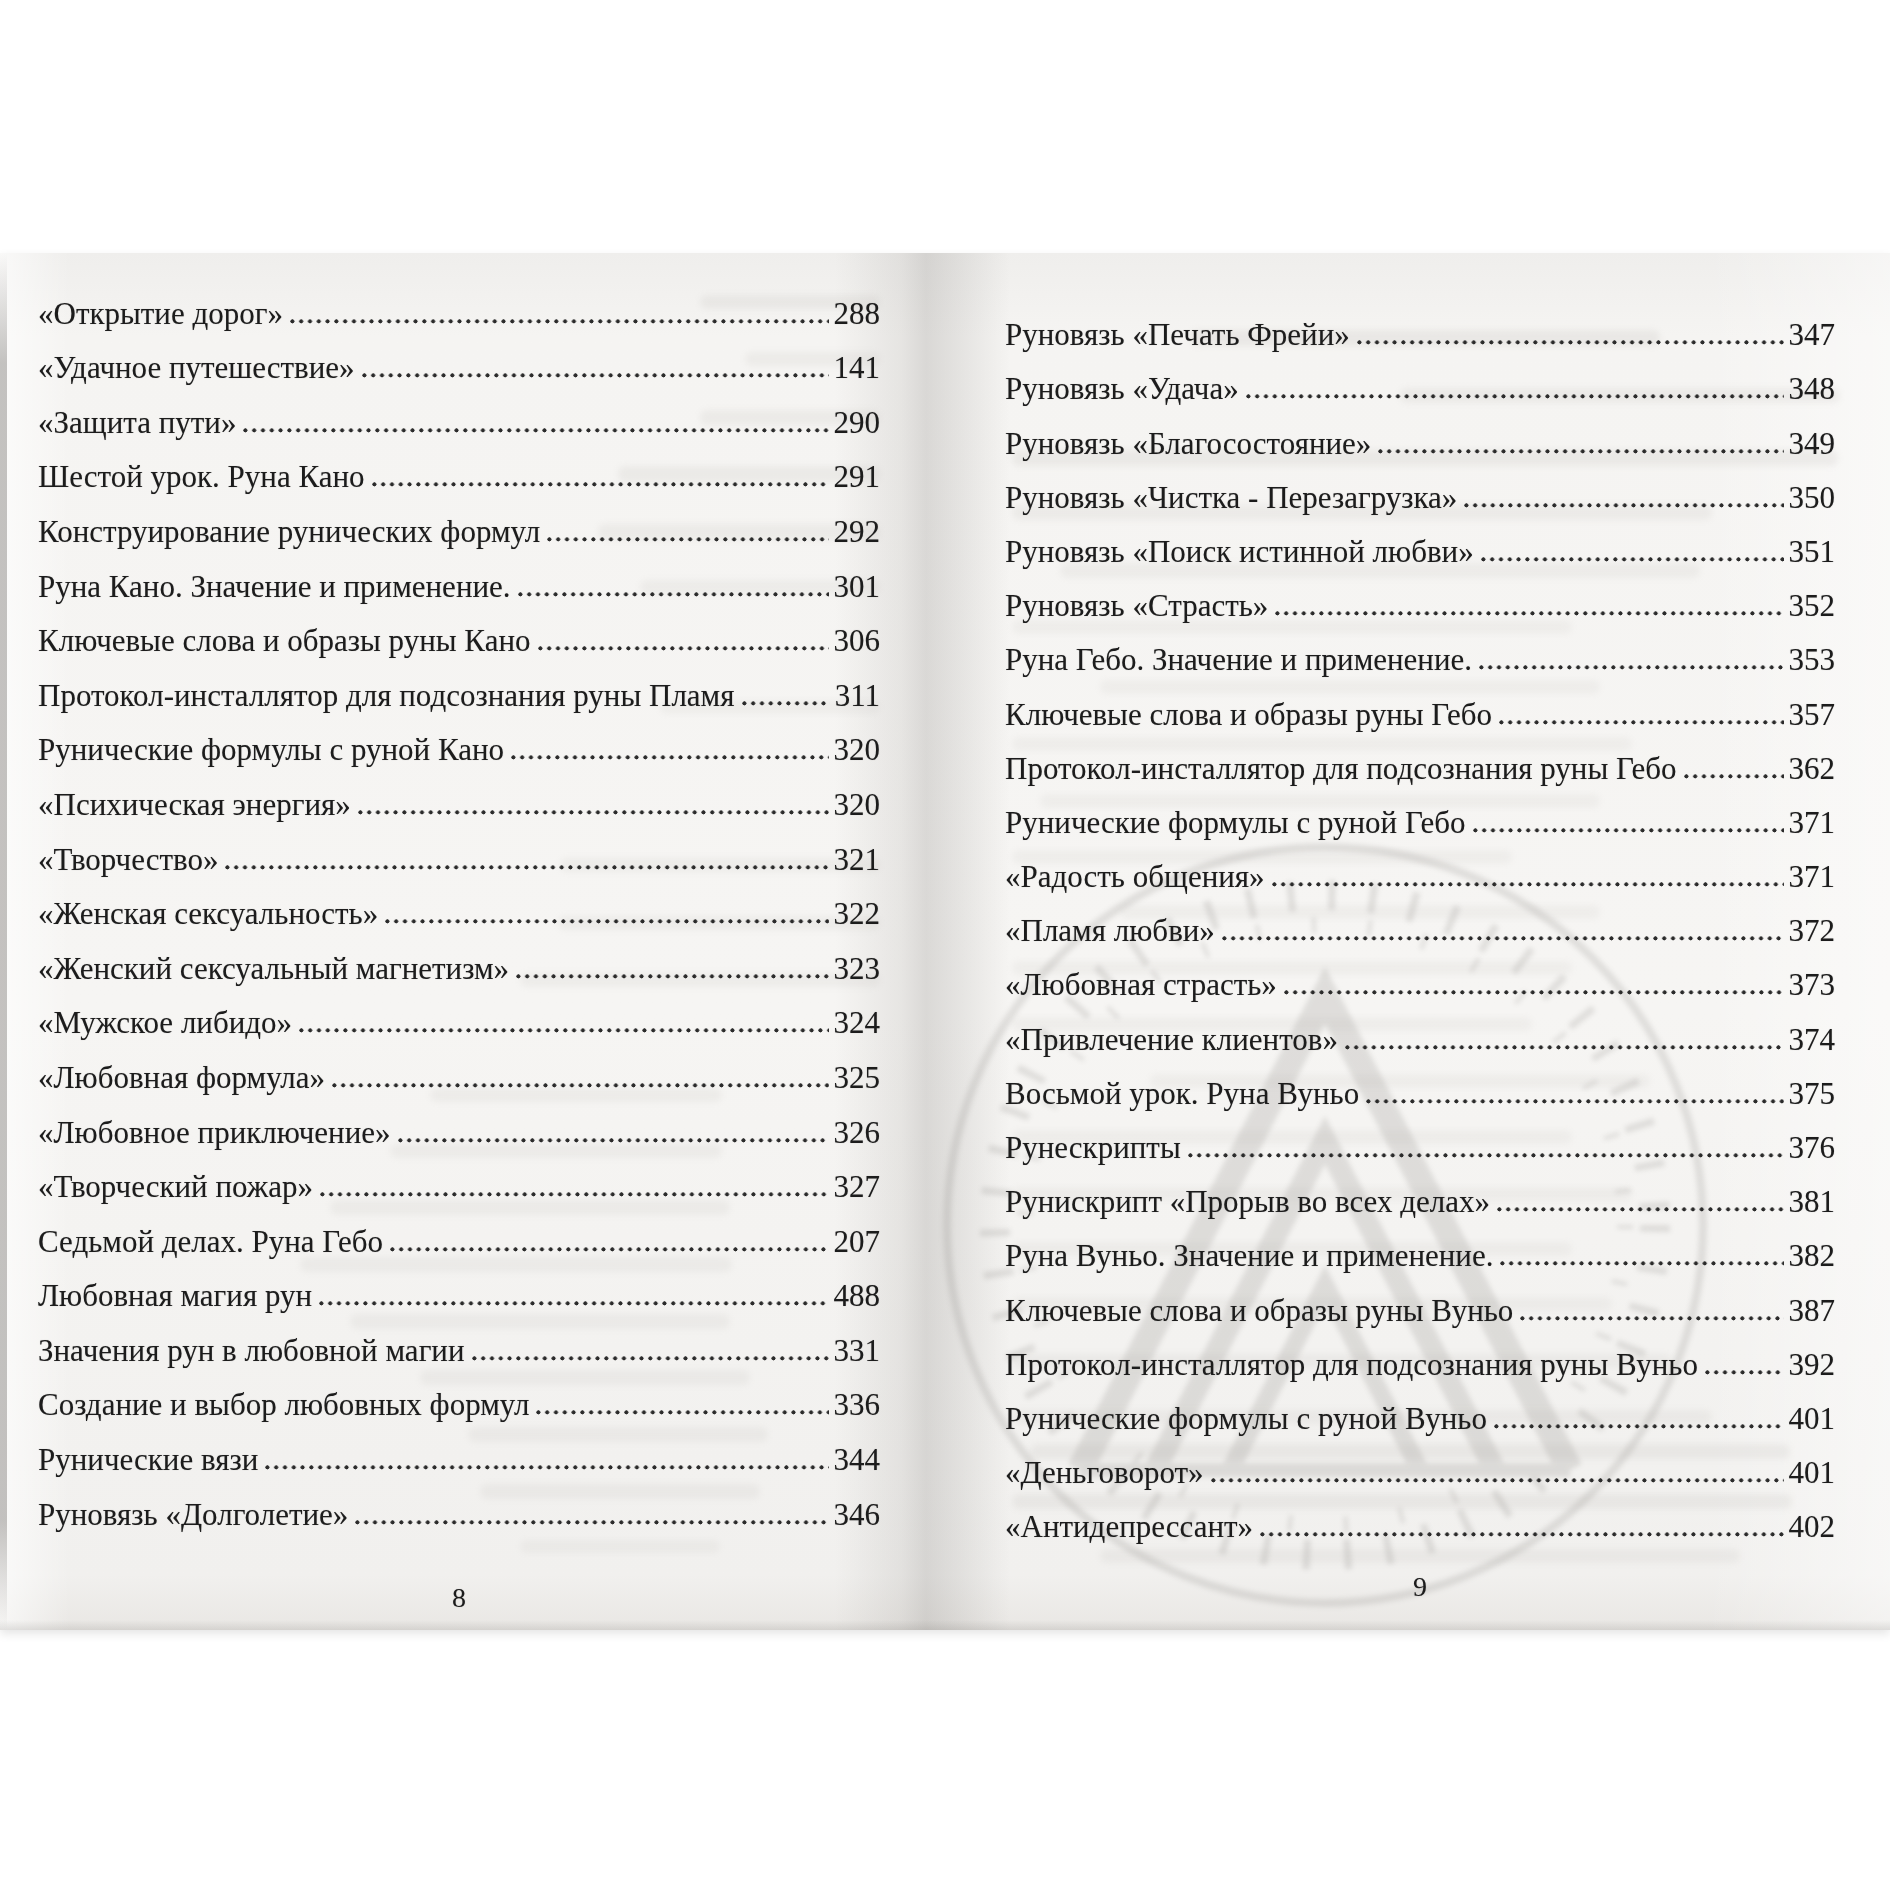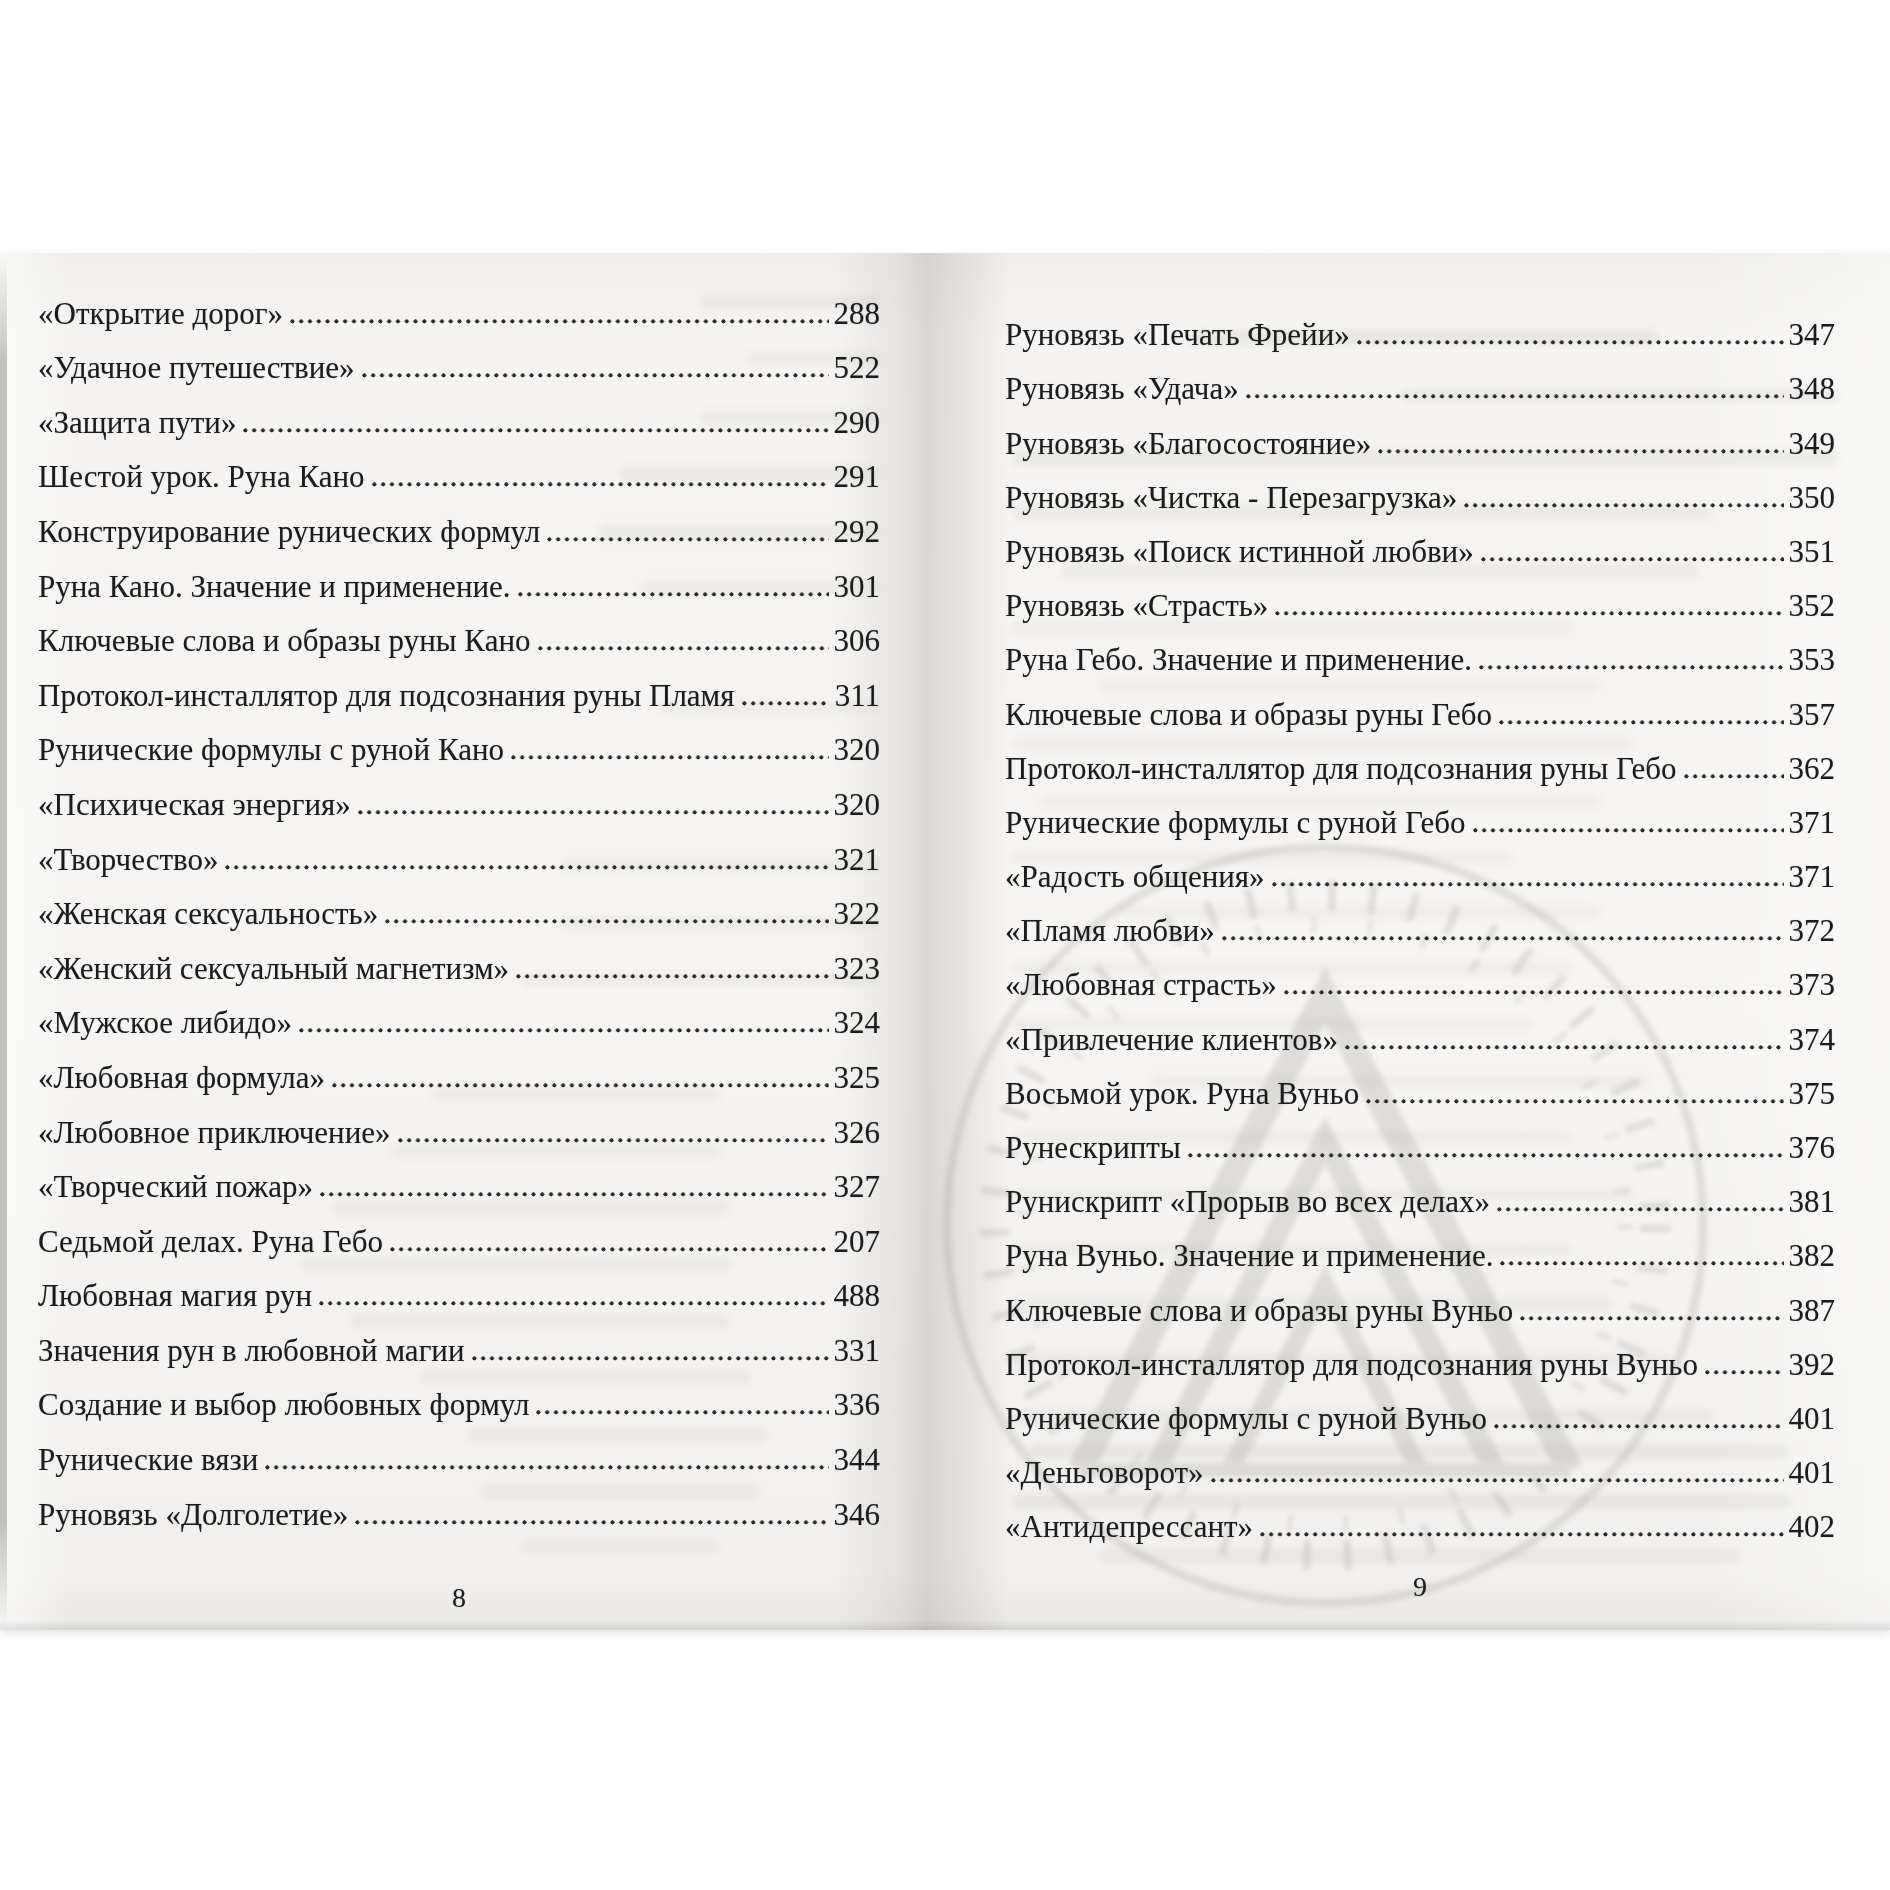--- a/index.html
+++ b/index.html
@@ -132,21 +132,21 @@
 
     <div class="toc-row">
       <span class="t">«Открытие дорог»</span>
       <span class="leader"></span>
       <span class="p">288</span>
     </div>
 
     <div class="toc-row">
       <span class="t">«Удачное путешествие»</span>
       <span class="leader"></span>
-      <span class="p">522</span>
+      <span class="p">141</span>
     </div>
 
     <div class="toc-row">
       <span class="t">«Защита пути»</span>
       <span class="leader"></span>
       <span class="p">290</span>
     </div>
 
     <div class="toc-row bold">
       <span class="t">Шестой урок. Руна Кано</span>

